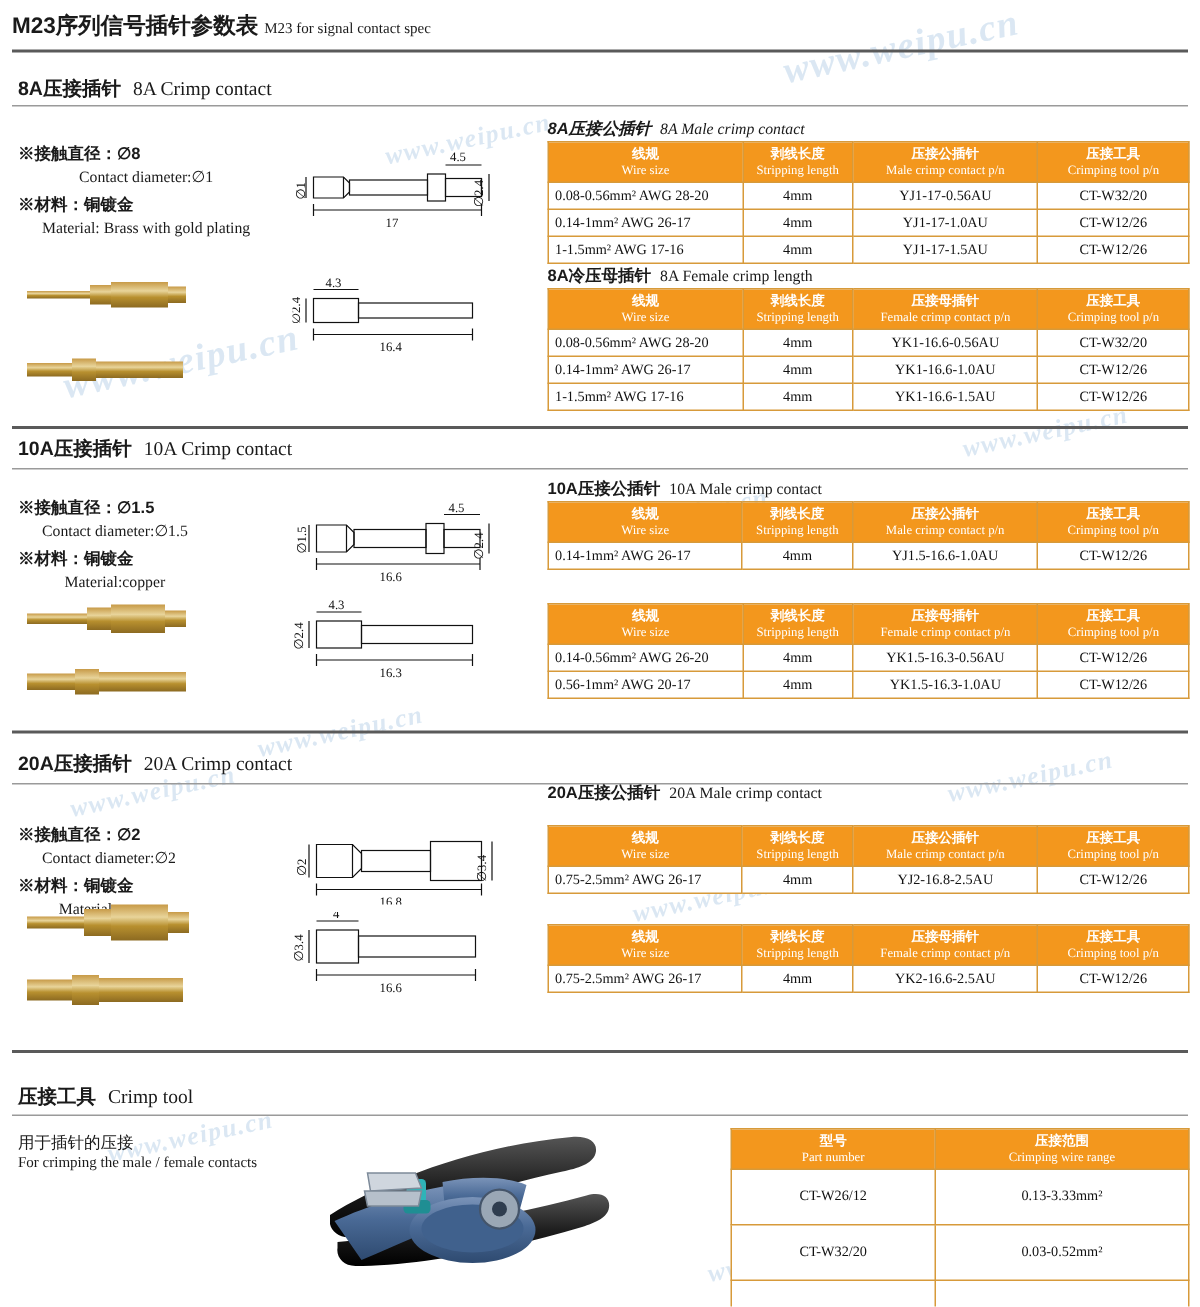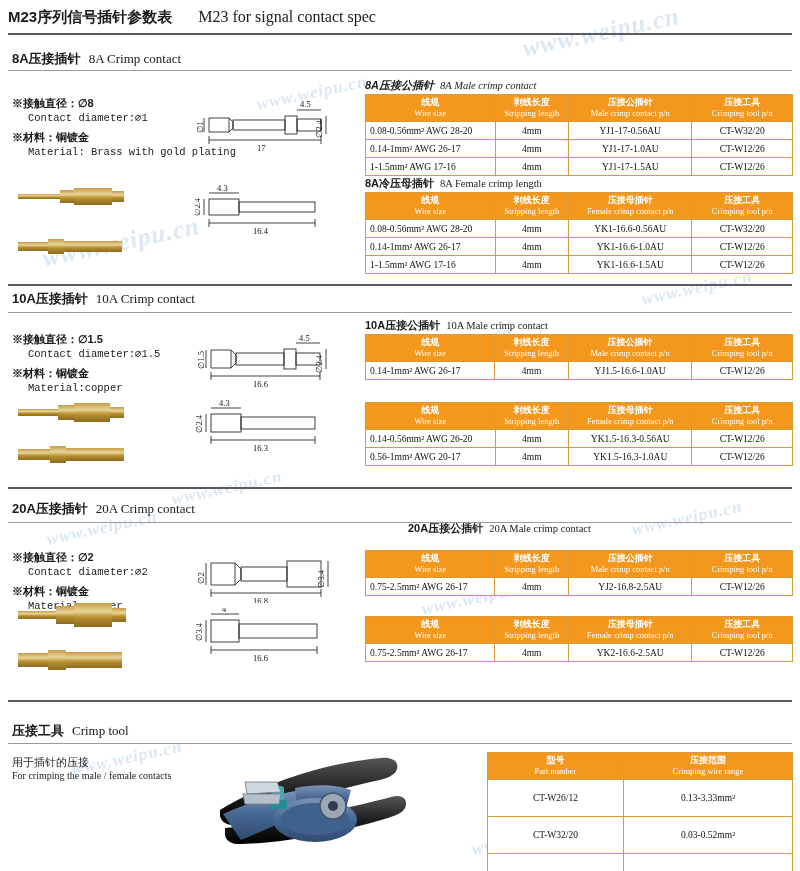--- a/index.html
+++ b/index.html
@@ -16,30 +16,30 @@
     font-family:"Liberation Serif", serif;font-style:italic;
     font-size:17px;letter-spacing:1px;white-space:nowrap;
     transform:rotate(-12deg);transform-origin:left top;
     pointer-events:none;user-select:none;font-weight:bold;
   }
   .wm.big{font-size:25px;}
 
   
   .doc-title{position:absolute;left:8px;top:8px;font-size:15px;font-weight:bold;}
   .doc-title .cn{font-size:15px;}
-  .doc-title .en{font-family:"Liberation Serif",serif;font-weight:normal;font-size:16px;margin-left:26px;}
+  .doc-title .en{font-family:"Liberation Serif",serif;font-weight:normal;font-size:10px;margin-left:4px;}
 
   .hr{position:absolute;left:8px;width:784px;height:1px;background:#9a9a9a;}
   .hr.thick{height:2px;background:#5a5a5a;}
 
   .sec-head{position:absolute;font-size:13px;font-weight:bold;}
   .sec-head .en{font-family:"Liberation Serif",serif;font-weight:normal;margin-left:8px;font-size:13px;}
 
   .note{position:absolute;font-size:11px;line-height:15px;}
-  .note .en{font-family:Liberation Mono, monospace;font-size:10.5px;}
+  .note .en{font-family:Liberation Serif, serif;font-size:10.5px;text-align:center;}
   .note b{font-weight:bold;}
 
   
   .tbl{position:absolute;border-collapse:collapse;font-size:9px;}
   .tbl th,.tbl td{border:1px solid #d79a3a;padding:0;text-align:center;vertical-align:middle;}
   .tbl thead th{
     background:#f3971d;color:#ffffff;font-weight:bold;line-height:11px;padding:2px 1px;
   }
   .tbl thead th .en{display:block;font-family:"Liberation Serif",serif;font-weight:normal;font-size:8.5px;}
   .tbl tbody td{height:17px;background:#ffffff;font-size:9.5px;font-family:"Liberation Serif",serif;color:#111;}
@@ -378,21 +378,21 @@
     <rect x="44" y="6" width="18" height="18" fill="url(#g1)"></rect>
     <rect x="62" y="3" width="38" height="24" fill="url(#g1)"></rect>
     <rect x="100" y="8" width="14" height="14" fill="url(#g1)"></rect>
   </svg>
   <svg class="pin" style="left:12px;top:645px;" width="160" height="30">
     <rect x="6" y="8" width="30" height="14" fill="url(#g1)"></rect>
     <rect x="36" y="5" width="18" height="20" fill="url(#g1)"></rect>
     <rect x="54" y="7" width="56" height="16" fill="url(#g1)"></rect>
   </svg>
 
-  <div class="tbl-cap" style="left:365px;top:521px;margin-left:43px;">
+  <div class="tbl-cap" style="left:365px;top:521px;">
     <span>20A压接公插针</span><span class="en">20A Male crimp contact</span>
   </div>
   <table class="tbl" style="left:365px;top:550px;width:428px;">
     <thead>
       <tr>
         <th style="width:130px;"><span>线规</span><span class="en">Wire size</span></th>
         <th style="width:72px;"><span>剥线长度</span><span class="en">Stripping  length</span></th>
         <th style="width:124px;"><span>压接公插针</span><span class="en">Male crimp contact p/n</span></th>
         <th style="width:100px;"><span>压接工具</span><span class="en">Crimping tool p/n</span></th>
       </tr>

